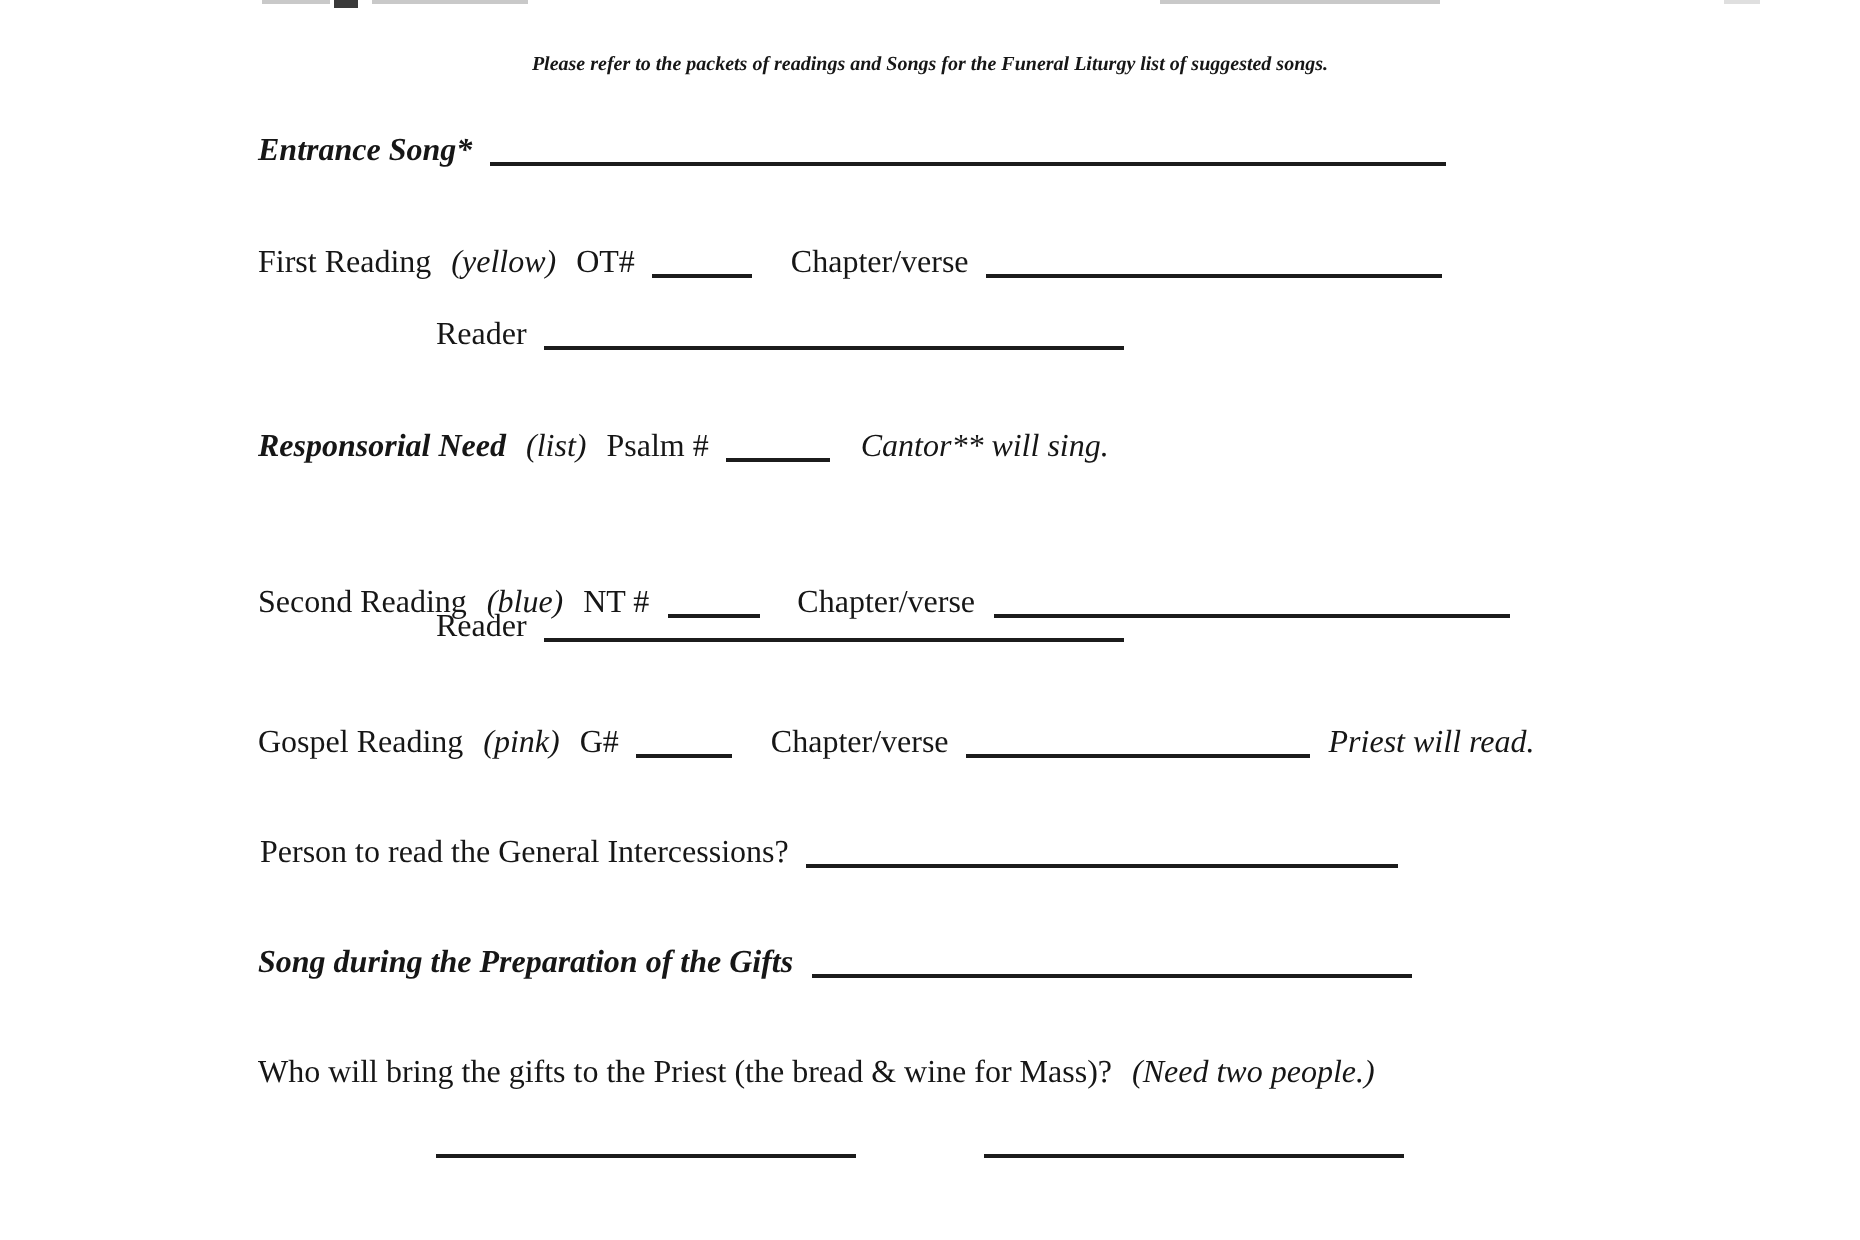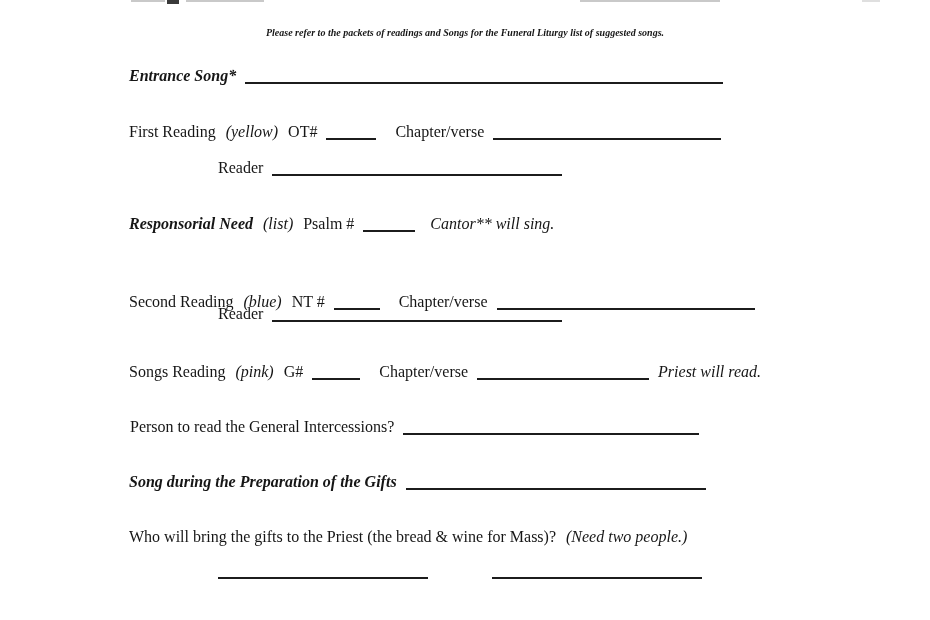--- a/index.html
+++ b/index.html
@@ -82,21 +82,21 @@
     <span class="sp" style="width:10px;"></span><span>Chapter/verse</span>
     <span class="blank" style="width:258px;"></span>
   </div>
 
   <div class="row" style="left:218px;top:303px;">
     <span>Reader</span>
     <span class="blank" style="width:290px;"></span>
   </div>
 
   <div class="row" style="left:129px;top:361px;">
-    <span>Songs Reading</span>
+    <span>Gospel Reading</span>
     <span class="sp"></span><span class="it">(pink)</span>
     <span class="sp"></span><span>G#</span>
     <span class="blank" style="width:48px;"></span>
     <span class="sp" style="width:10px;"></span><span>Chapter/verse</span>
     <span class="blank" style="width:172px;"></span>
     <span class="it">Priest will read.</span>
   </div>
 
   <div class="row" style="left:130px;top:416px;">
     <span>Person to read the General Intercessions?</span>

